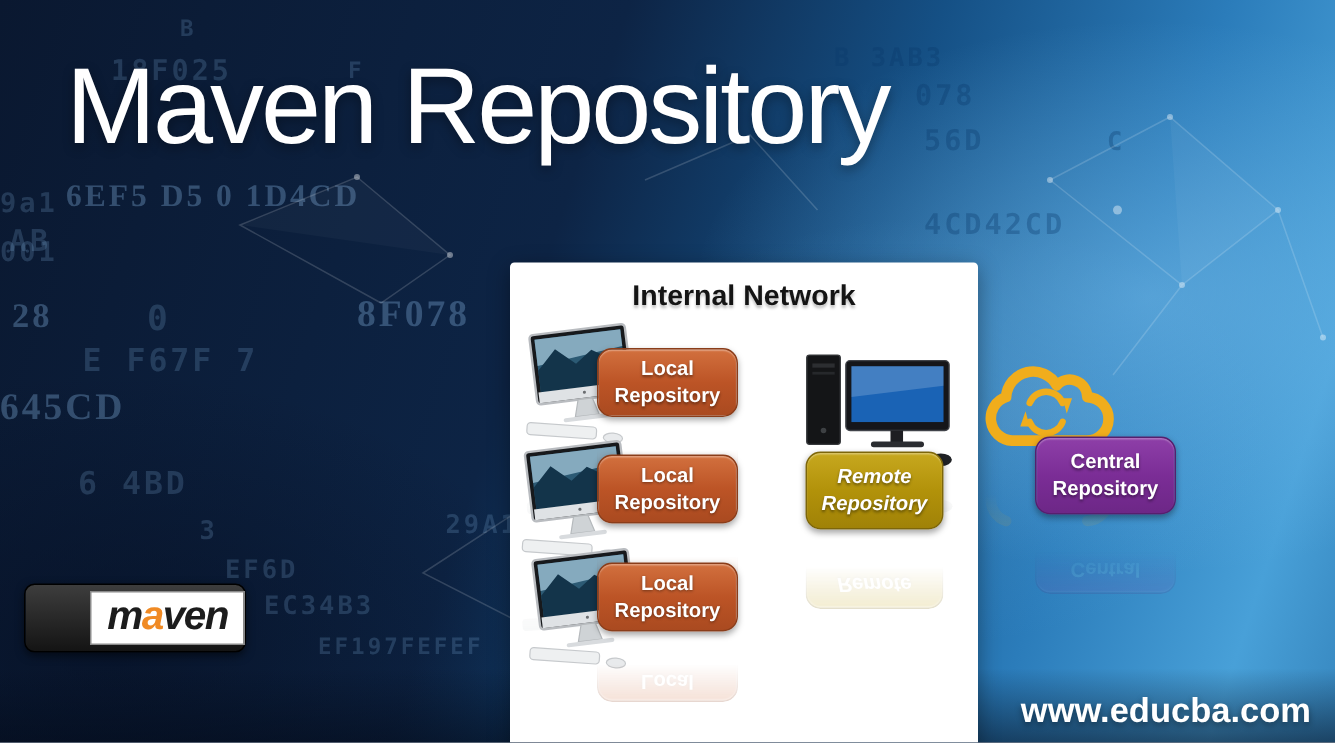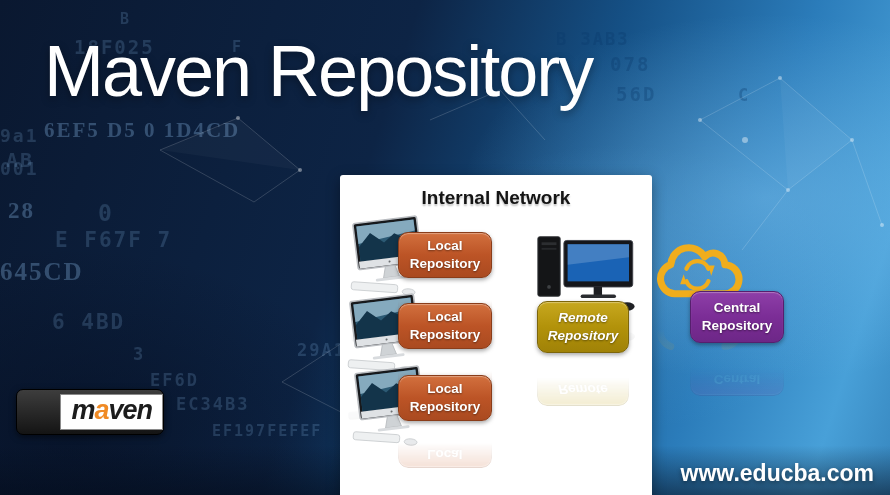--- a/index.html
+++ b/index.html
@@ -99,32 +99,34 @@
 
   <span class="hex" style="left:0px;top:125px;font-size:18px">9a1</span>
   <span class="hex" style="left:0px;top:158px;font-size:18px">001</span>
   <span class="hex" style="left:74px;top:36px;font-size:19px">18F025</span>
   <span class="hex" style="left:120px;top:10px;font-size:15px">B</span>
   <span class="hex" style="left:232px;top:38px;font-size:15px">F</span>
   <span class="hex bright" style="left:44px;top:118px;font-size:21px">6EF5 D5 0 1D4CD</span>
   <span class="hex" style="left:6px;top:148px;font-size:20px">AB</span>
   <span class="hex bright" style="left:8px;top:198px;font-size:23px">28</span>
   <span class="hex" style="left:98px;top:200px;font-size:23px">0</span>
+  <span class="hex bright" style="left:238px;top:196px;font-size:25px">8F078</span>
   <span class="hex" style="left:55px;top:228px;font-size:21px">E F67F 7</span>
   <span class="hex bright" style="left:0px;top:258px;font-size:25px">645CD</span>
   <span class="hex" style="left:52px;top:310px;font-size:21px">6 4BD</span>
   <span class="hex" style="left:133px;top:344px;font-size:17px">3</span>
   <span class="hex" style="left:297px;top:340px;font-size:17px">29A1</span>
   <span class="hex" style="left:150px;top:370px;font-size:17px">EF6D</span>
   <span class="hex" style="left:176px;top:394px;font-size:17px">EC34B3</span>
   <span class="hex" style="left:212px;top:422px;font-size:15px">EF197FEFEF</span>
   <span class="hex dark" style="left:556px;top:12px;font-size:17px">B 3AB3</span>
   <span class="hex dark" style="left:610px;top:36px;font-size:19px">078</span>
   <span class="hex dark" style="left:616px;top:66px;font-size:19px">56D</span>
   <span class="hex dark" style="left:738px;top:68px;font-size:17px">C</span>
+  <span class="hex dark" style="left:616px;top:122px;font-size:19px">4CD42CD</span>
 
   <svg class="net" width="890" height="495" viewBox="0 0 890 495">
     <g stroke="rgba(255,255,255,0.20)" stroke-width="1" fill="none">
       <path d="M700,120 L780,78 L852,140 L788,190 Z M852,140 L882,225 M788,190 L742,250"></path>
       <path d="M160,150 L238,118 L300,170 L254,202 Z"></path>
       <path d="M282,382 L362,330 L452,382 L380,432 Z M452,382 L560,462 L652,422"></path>
       <path d="M430,120 L500,90 L545,140"></path>
     </g>
     <polygon points="780,78 852,140 788,190" fill="rgba(255,255,255,0.05)"></polygon>
     <polygon points="160,150 238,118 300,170" fill="rgba(255,255,255,0.04)"></polygon>

